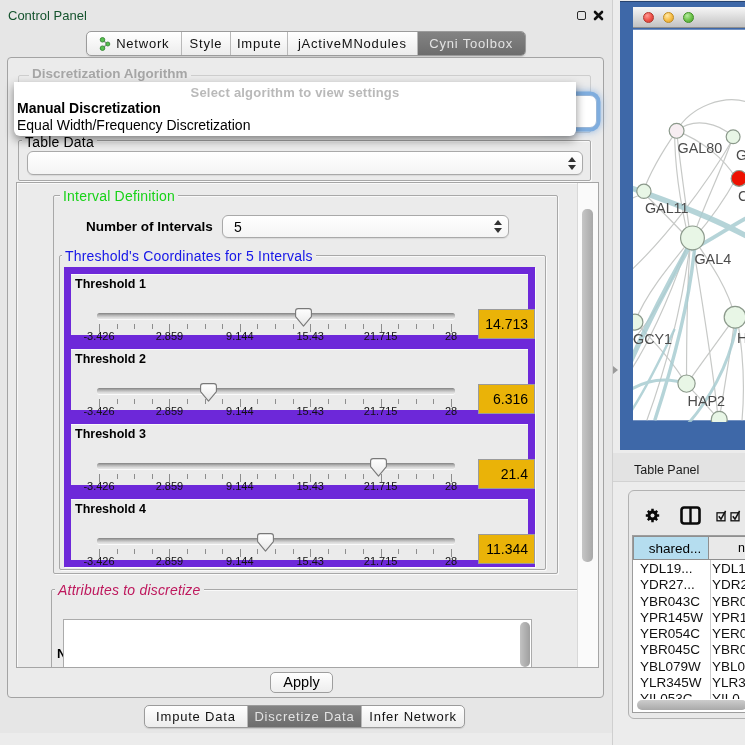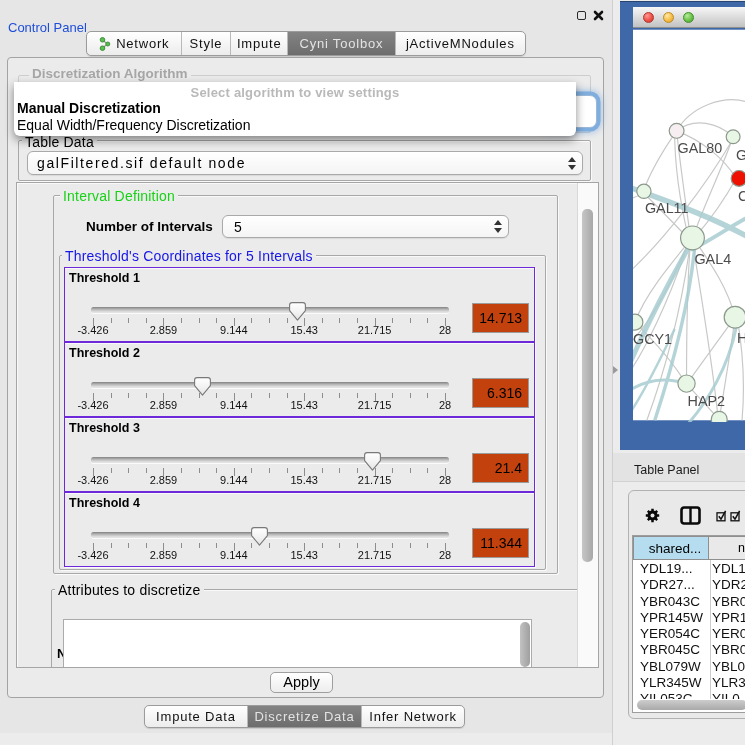--- a/index.html
+++ b/index.html
@@ -1,19 +1,19 @@
 <!DOCTYPE html>
 <html><head>
 <meta charset="utf-8">
 <style>
 * { margin:0; padding:0; box-sizing:border-box; }
 html,body { width:745px; height:745px; background:#ececec; font-family:"Liberation Sans", sans-serif; overflow:hidden; }
 .abs { position:absolute; }
 #leftwin { left:0; top:0; width:613px; height:733px; background:#e6e6e6; }
-.titletext { left:8px; top:20px; font-size:13px; color:#1d4ed8; }
+.titletext { left:8px; top:8px; font-size:13px; color:#14532d; }
 
 .tabstrip { display:flex; border:1px solid #9b9b9b; border-radius:5px; overflow:hidden;
   background:linear-gradient(#ffffff,#ececec); box-shadow:0 1px 1px rgba(0,0,0,0.12); }
 .tab { display:flex; align-items:center; justify-content:center; font-size:13px; letter-spacing:0.8px; color:#111;
   border-right:1px solid #b9b9b9; }
 .tab:last-child { border-right:none; }
 .tab.sel { background:linear-gradient(#838383,#6d6d6d); color:#e3e3e3; }
 
 .group { position:absolute; border:1px solid #a8a8a8; border-radius:2px;
   box-shadow:inset 0 1px 0 rgba(255,255,255,0.7), 1px 1px 0 rgba(255,255,255,0.75); }
@@ -21,28 +21,28 @@
 
 .combo { position:absolute; background:linear-gradient(#ffffff,#f4f4f4); border:1px solid #a9a9a9;
   border-radius:6px; font-size:14px; letter-spacing:1.6px; color:#000; display:flex; align-items:center;
   box-shadow:0 1px 1px rgba(0,0,0,0.08); }
 .arrows { position:absolute; right:6px; top:50%; width:8px; height:13px; margin-top:-6.5px; }
 .arrows:before { content:""; position:absolute; left:0; top:0px; border:4px solid transparent;
   border-bottom:5px solid #333; border-top:none; }
 .arrows:after { content:""; position:absolute; left:0; bottom:0px; border:4px solid transparent;
   border-top:5px solid #333; border-bottom:none; }
 
-.tpanel { position:absolute; left:47px; width:471px; height:75px; border:1px solid #6d28d9;
+.tpanel { position:absolute; left:47px; width:471px; height:75px; border:7px solid #6d28d9;
   box-shadow:inset 0 1px 0 rgba(255,255,255,0.7), 1px 1px 0 rgba(255,255,255,0.75); }
 .ttitle { position:absolute; left:4px; top:3px; font-size:12.5px; font-weight:bold; color:#000; }
 .track { position:absolute; left:26px; top:39px; width:358px; height:5.5px; border-radius:2.5px;
   background:linear-gradient(#828282,#bdbdbd 45%,#dfdfdf 80%,#e6e6e6); box-shadow:0 1px 0 rgba(255,255,255,0.8); }
 .tick { position:absolute; width:1px; background:#8d8d8d; }
 .slbl { position:absolute; top:56px; font-size:11px; color:#111; transform:translateX(-50%); white-space:nowrap; }
-.vfield { position:absolute; left:407px; top:35px; width:57px; height:30px; background:#c2410c;
+.vfield { position:absolute; left:407px; top:35px; width:57px; height:30px; background:#eab308;
   border:1px solid #9b9b9b; font-size:14px; color:#000; text-align:right; line-height:29px; padding-right:6px; }
 .thumb { position:absolute; top:34px; width:17px; height:19px; margin-left:-8.5px; }
 
 .sbthumb { position:absolute; border-radius:5px; background:linear-gradient(90deg,#c6c6c6,#a8a8a8); }
 </style>
 </head>
 <body>
 <div id="leftwin" class="abs">
   <div class="abs titletext">Control Panel</div>
 
@@ -55,35 +55,34 @@
     <div class="tab" style="width:95px;">
       <svg width="14" height="14" viewBox="0 0 14 14" style="margin-right:4px;">
         <path d="M5 3 L9 7 M5 11 L9 7" stroke="#9a9a9a" stroke-width="1.2" fill="none"></path>
         <circle cx="4.5" cy="2.8" r="2.3" fill="#57c04f" stroke="#2f7d2c" stroke-width="0.8"></circle>
         <circle cx="9.8" cy="7" r="2" fill="#57c04f" stroke="#2f7d2c" stroke-width="0.8"></circle>
         <circle cx="4.5" cy="11.2" r="2.3" fill="#57c04f" stroke="#2f7d2c" stroke-width="0.8"></circle>
       </svg>
       Network</div>
     <div class="tab" style="width:50px;">Style</div>
     <div class="tab" style="width:57px;">Impute</div>
+    <div class="tab" style="width:130px;">jActiveMNodules</div>
     <div class="tab sel" style="width:108px;">Cyni Toolbox</div>
-    <div class="tab" style="width:130px;">jActiveMNodules</div>
   </div>
 
   <div class="abs" style="left:7px; top:57px; width:597px; height:641px; background:#ebebeb; border:1px solid #a3a3a3; border-radius:4px;"></div>
 
   <div class="group" style="left:18px; top:75px; width:573px; height:58px; border-color:#cdcdcd; box-shadow:none;"></div>
   <div class="abs" style="left:29px; top:66px; font-size:13.5px; font-weight:bold; color:#a6a6a6; background:#ebebeb; padding:0 3px;">Discretization Algorithm</div>
 
   <div class="abs" style="left:540px; top:95px; width:57px; height:33px; border-radius:7px; background:#fff; border:1px solid #9ab7d8; box-shadow:0 0 0 3.5px #7fadde, 0 0 7px 4px rgba(100,155,220,0.6);"></div>
 
   <div class="group" style="left:18px; top:140px; width:573px; height:41px;"></div>
   <div class="abs glabel" style="left:22px; top:134px; color:#000;">Table Data</div>
   <div class="combo" style="left:27px; top:151px; width:556px; height:24px;">
-      <span style="margin-left:9px;">galFiltered.sif default node</span>
       <span class="arrows"></span>
     </div>
 
   <div class="abs" style="left:16px; top:182px; width:583px; height:486px; border:1px solid #a5a5a5; box-shadow:inset 1px 1px 0 rgba(255,255,255,0.7); overflow:hidden; background:#ebebeb;">
 
     <div class="group" style="left:36px; top:12px; width:505px; height:379px;"></div>
     <div class="abs glabel" style="left:43px; top:5px; color:#17d217;">Interval Definition</div>
     <div class="abs" style="left:69px; top:36px; font-size:13.5px; font-weight:bold;">Number of Intervals</div>
     <div class="combo" style="left:205px; top:32px; width:287px; height:23px;">
         <span style="margin-left:11px;">5</span>
@@ -255,21 +254,21 @@
               <stop offset="0.55" stop-color="#f2f2f2"></stop>
               <stop offset="1" stop-color="#e4e4e4"></stop>
             </linearGradient>
           </defs>
           <path d="M0.6 8.6 V3.1 Q0.6 0.6 3.1 0.6 H13.9 Q16.4 0.6 16.4 3.1 V8.6 L8.5 18.1 Z" fill="url(#tg3)" stroke="#787878" stroke-width="1.1" stroke-linejoin="round"></path>
         </svg>
         <div class="vfield">11.344</div>
       </div>
 
     <div class="group" style="left:34px; top:406px; width:538px; height:120px;"></div>
-    <div class="abs glabel" style="left:38px; top:399px; color:#000000;">Attributes to discretize</div>
+    <div class="abs glabel" style="left:38px; top:399px; color:#be185d;font-style:italic;">Attributes to discretize</div>
     <div class="abs" style="left:40px; top:419px; font-size:13px; font-weight:bold;margin-top:44px;">Numerical Attributes</div>
     <div class="abs" style="left:46px; top:436px; width:469px; height:60px; background:#fff; border:1px solid #ababab;">
       <div class="sbthumb" style="right:1px; top:2px; width:10px; height:45px; background:linear-gradient(90deg,#c2c2c2,#9f9f9f);"></div>
     </div>
 
     <div class="abs" style="left:560px; top:0; width:23px; height:486px; background:#fafafa; border-left:1px solid #d8d8d8;"></div>
     <div class="sbthumb" style="left:565px; top:26px; width:11px; height:353px;"></div>
   </div>
 
   <div class="abs" style="left:14px; top:82px; width:562px; height:54px; background:#fff; border-radius:0 0 6px 6px; box-shadow:0 4px 10px rgba(0,0,0,0.45);">

